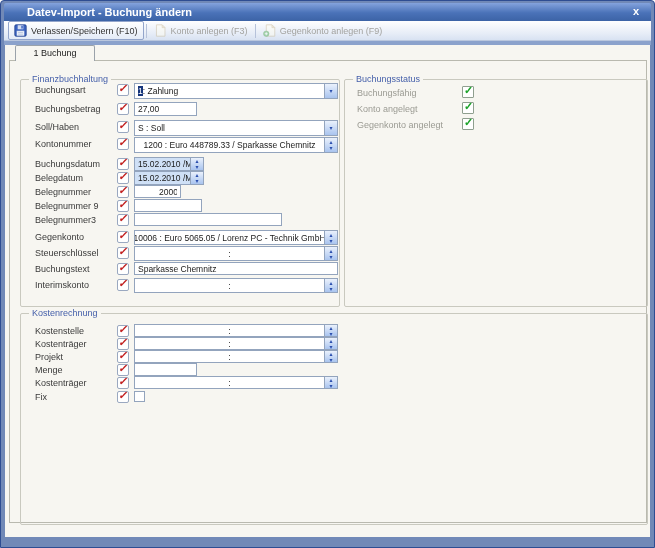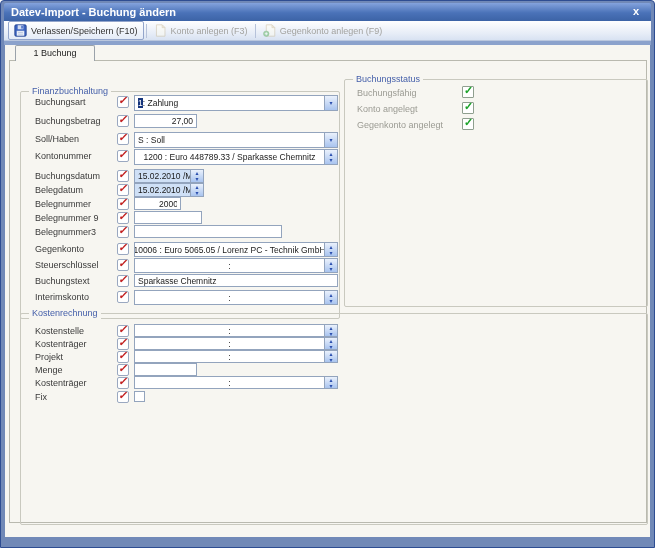--- a/index.html
+++ b/index.html
@@ -6,21 +6,21 @@
   body { font-family:"Liberation Sans", sans-serif; background:#fff; }
   .window {
     position:relative; width:655px; height:548px;
     background:#7189b7; border:1px solid #2e4d92;
     border-radius:4px 4px 0 0; overflow:hidden;
   }
   .titlebar {
     position:absolute; top:2px; left:3px; right:3px; height:18px;
     background:linear-gradient(#84a3dd, #4a72b8 55%, #3c63a6);
     color:#fff; font-size:11px; font-weight:bold;
-    line-height:18px; padding-left:7px;
+    line-height:18px; padding-left:23px;
     border-radius:2px 2px 0 0;
   }
   .close-x {
     position:absolute; right:8px; top:0; width:14px; height:18px;
     color:#fff; font-size:11px; font-weight:bold; text-align:center;
     line-height:17px; cursor:default;
   }
   .toolbar {
     position:absolute; top:20px; left:3px; right:3px; height:20px;
     background:linear-gradient(#fefeff, #e7edf7 65%, #d8e2f2);
@@ -79,21 +79,21 @@
     background:linear-gradient(#eaf1fc, #a9c4ef);
     display:flex; flex-direction:column; align-items:center; justify-content:center;
     font-size:6px; line-height:6px; cursor:default;
   }
   .cbtn span { display:block; }
   .txtinput {
     position:absolute; left:113px; top:0; border:1px solid #93a4bd;
     background:#fff; font-family:"Liberation Sans", sans-serif;
     font-size:8.5px; color:#1a1a1a; padding:0 3px;
   }
-  .txtinput.right { text-align:right; }
+  .txtinput.right { }
   .dateval { background:#cfe0f6; }
   .statuschk {
     position:absolute; left:117px; top:0; width:12px; height:12px;
     background:#fff; border:1px solid #8f9f8f; border-radius:1px;
   }
   .greentick {
     position:absolute; left:1px; top:-3px; color:#1da32a;
     font-size:11px; font-weight:bold; line-height:12px;
   }
   .plainchk {
@@ -142,21 +142,21 @@
       <span>Gegenkonto anlegen (F9)</span>
     </div>
   </div>
   <div class="toolbar-strip"></div>
 
   <div class="content">
 
     <div class="tab">1 Buchung</div>
     <div class="tabpage">
 
-      <div class="groupbox" style="left:10px; top:18px; width:320px; height:228px;margin-top:12px;">
+      <div class="groupbox" style="left:10px; top:18px; width:320px; height:228px;">
         <span class="caption">Finanzbuchhaltung</span>
 
         <div class="row" style="top:3px;">
           <span class="lbl">Buchungsart</span>
           <span class="applychk">
               <span class="redtick">✓</span>
             </span>
           <div class="ctrl" style="width:204px; height:16px;">
             <span class="val">
                 <span class="selchar">1</span>

